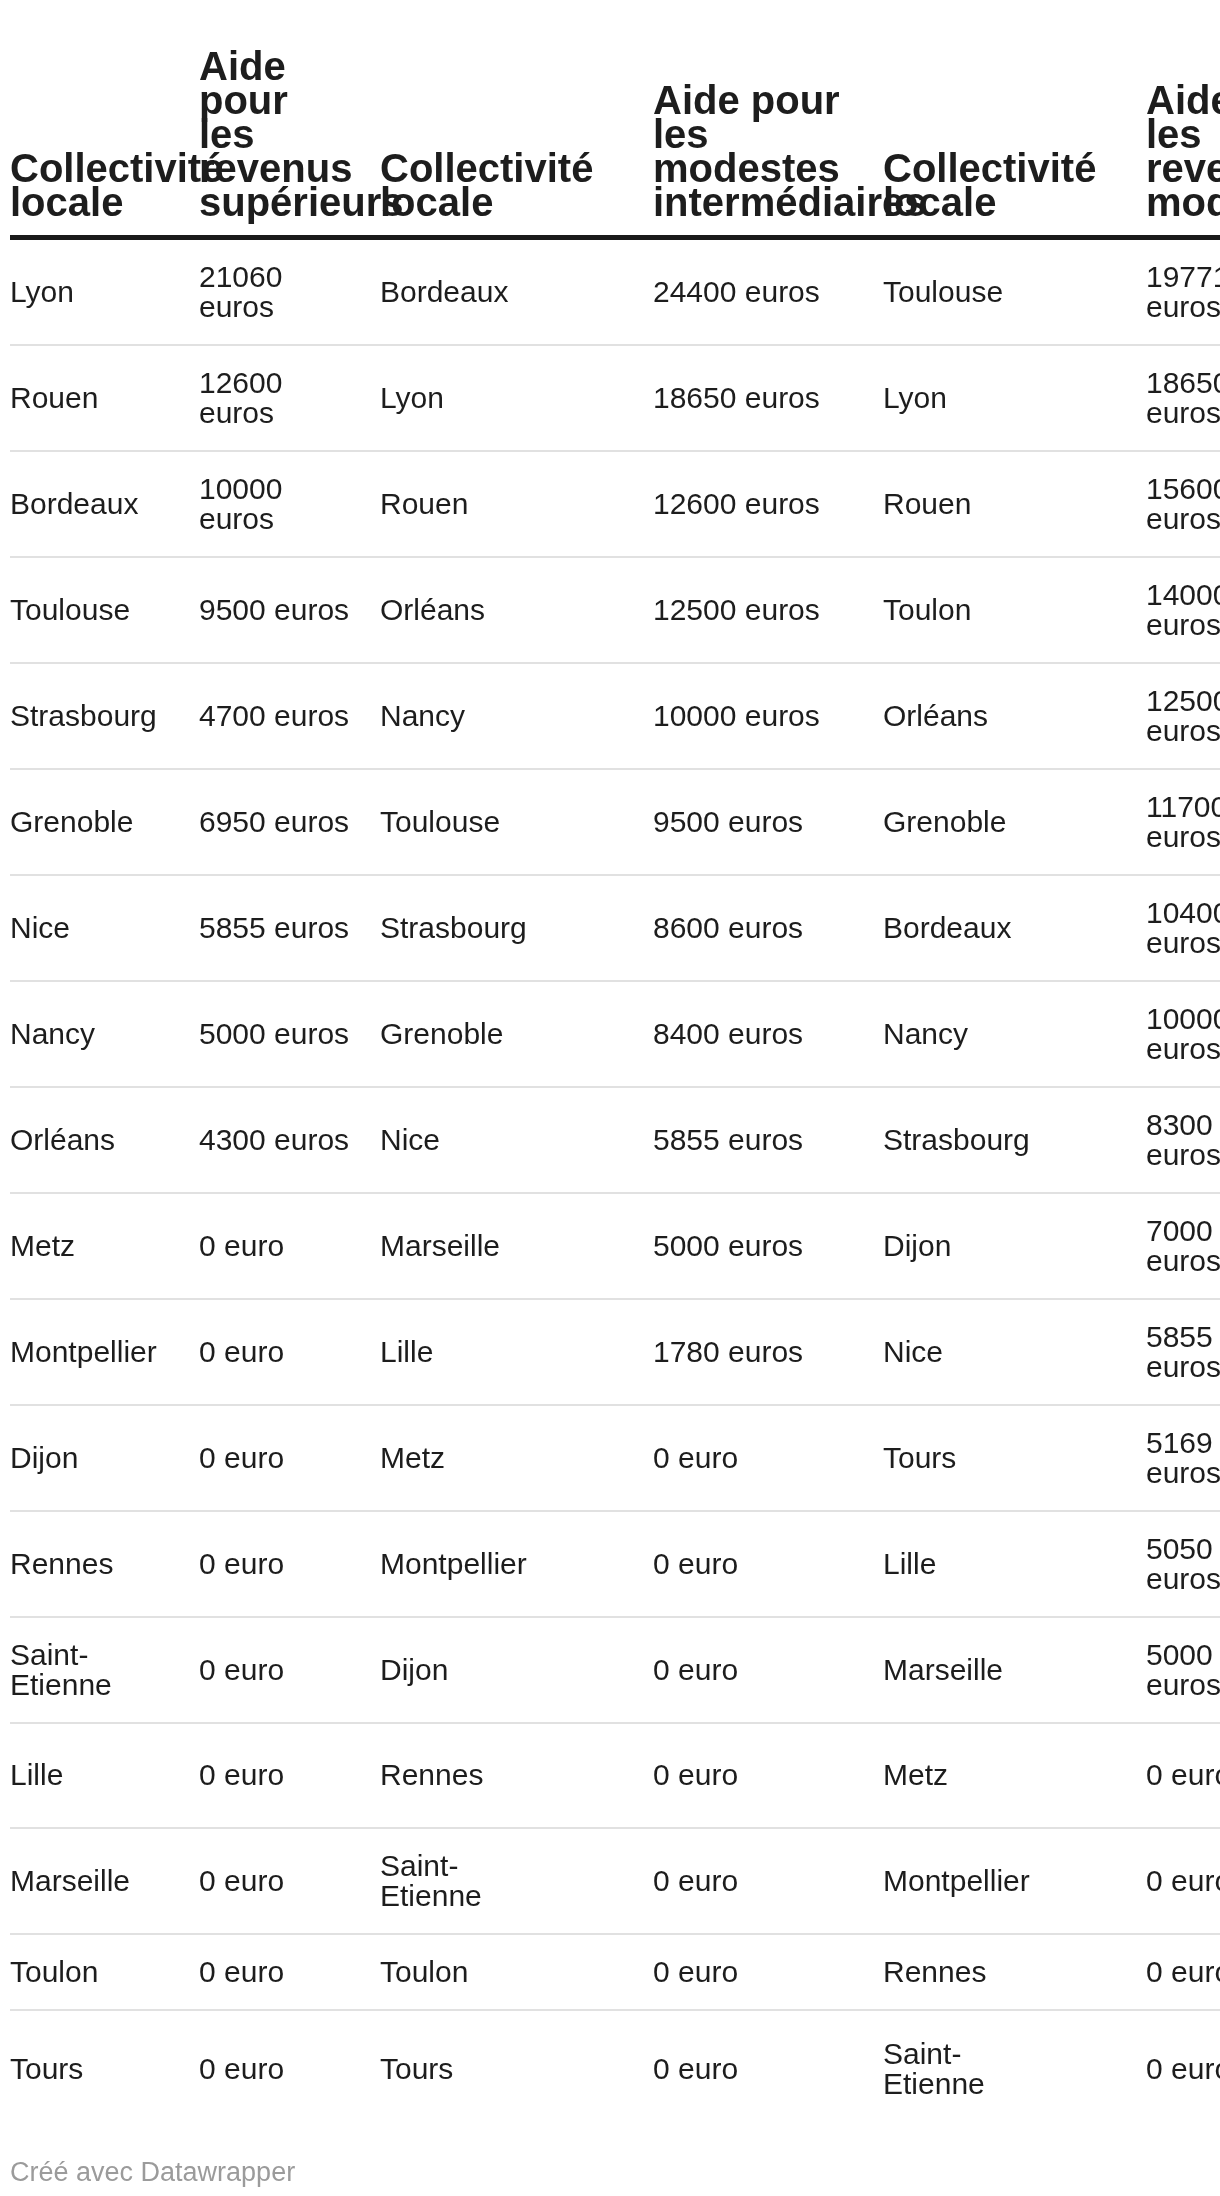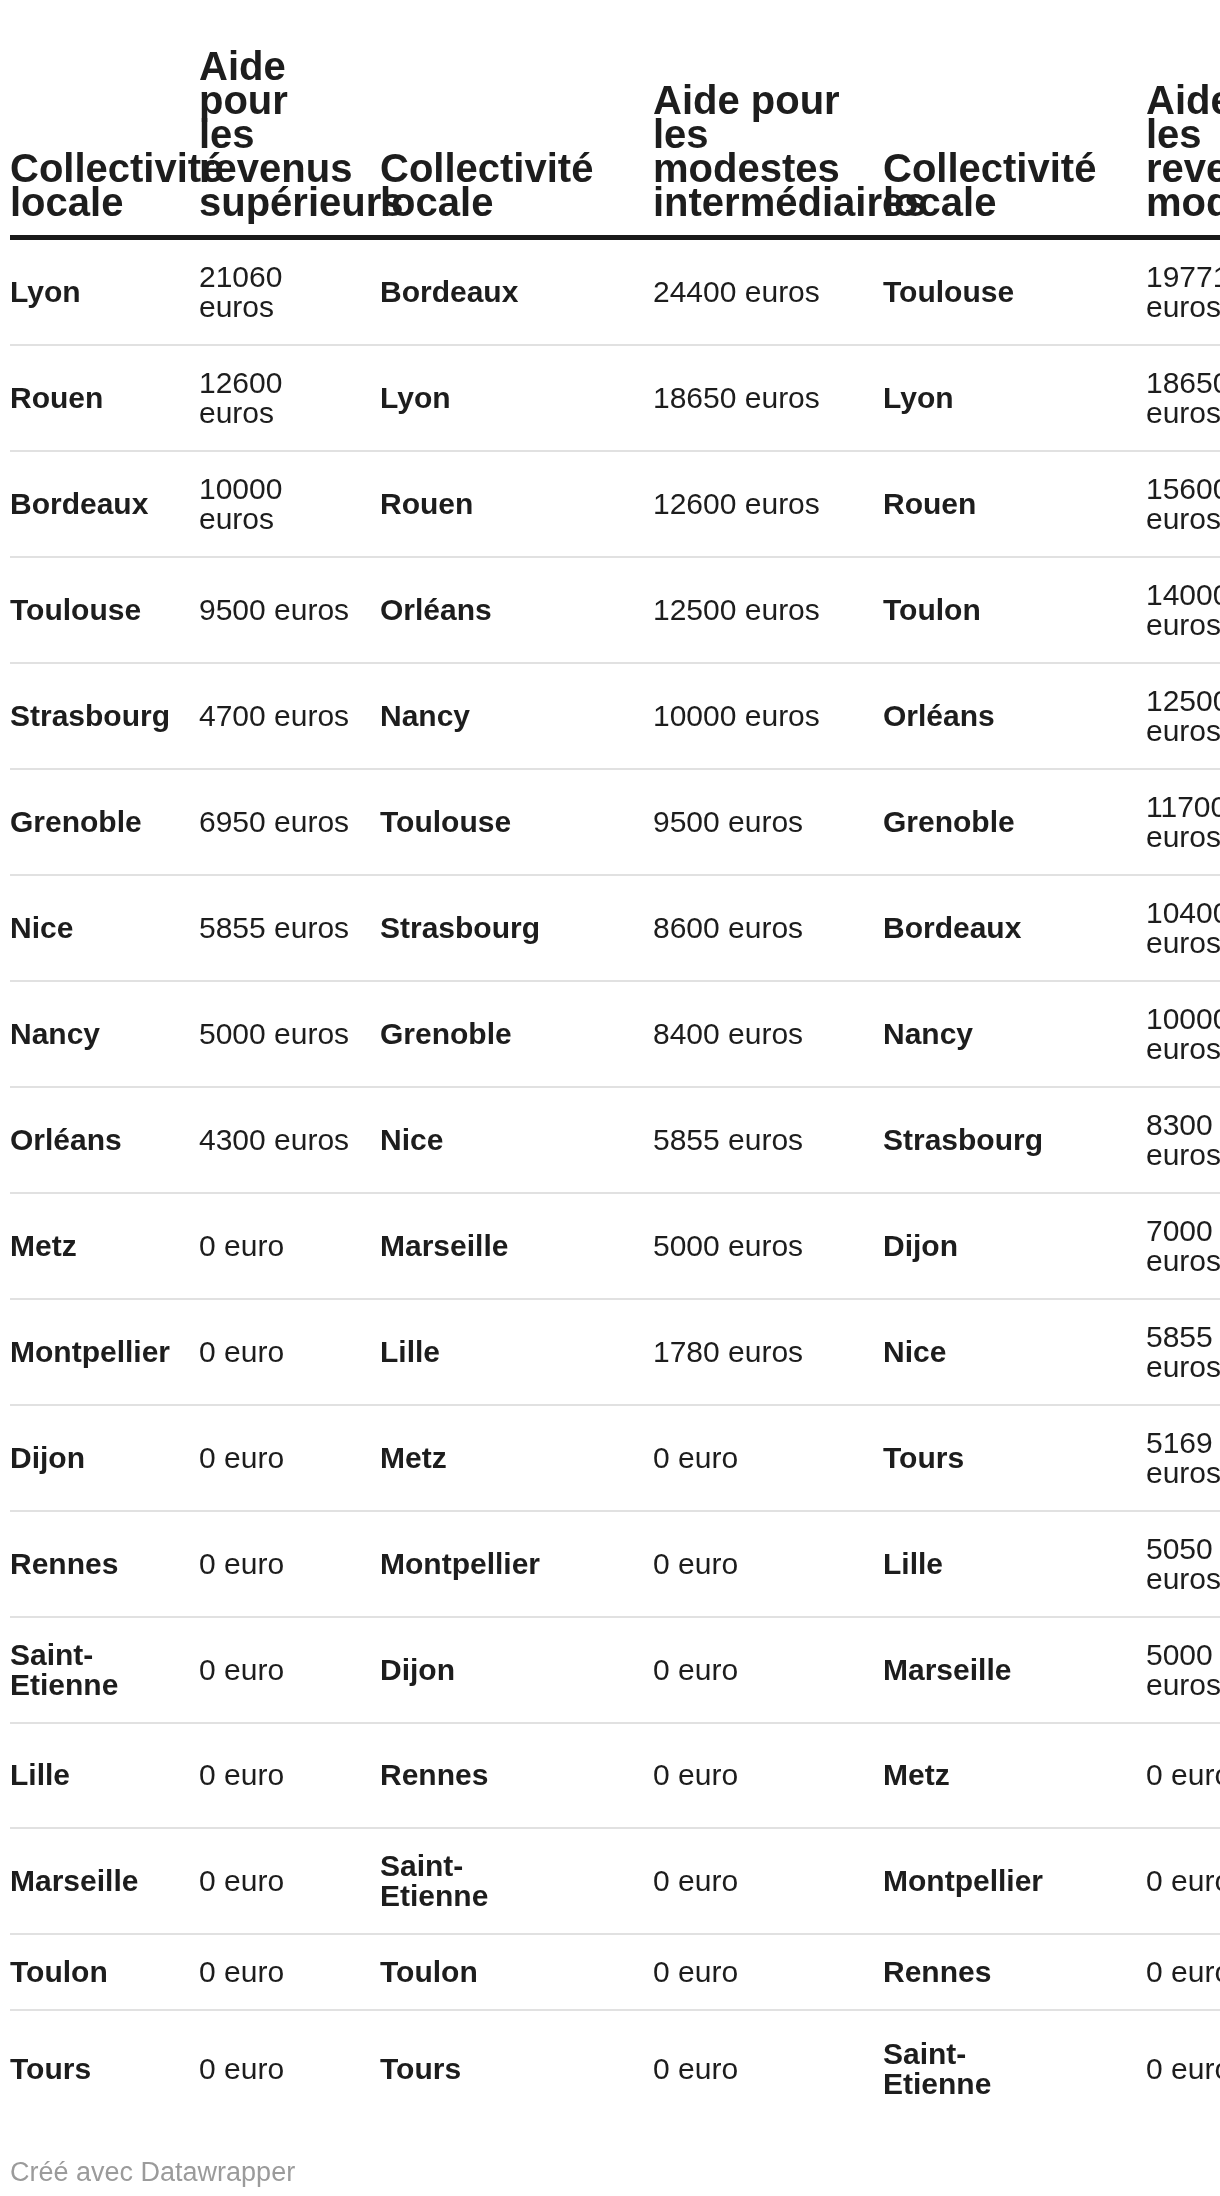--- a/index.html
+++ b/index.html
@@ -27,21 +27,21 @@
     font-size:40px;line-height:34px;font-weight:700;
     height:237px;padding:0 14px 16px 0;
     white-space:pre-line;
     border-bottom:5px solid var(--header-border);
   }
   td{
     font-size:30px;line-height:30px;
     padding:22px 14px 22px 0;
     vertical-align:middle;white-space:pre-line;
   }
-  td.city{font-weight:700;}
+  td.city{font-weight:400;}
   td.val{font-weight:400;}
   tbody tr{border-bottom:2px solid var(--row-border);}
   tbody tr:last-child{border-bottom:none;}
   tbody tr:nth-child(15){height:105px;}
   tbody tr:nth-child(18){height:118px;}
   .footer{
     margin:28px 0 4px 10px;
     font-size:27px;line-height:32px;
     color:var(--footer-text);
     text-decoration:none;display:inline-block;

